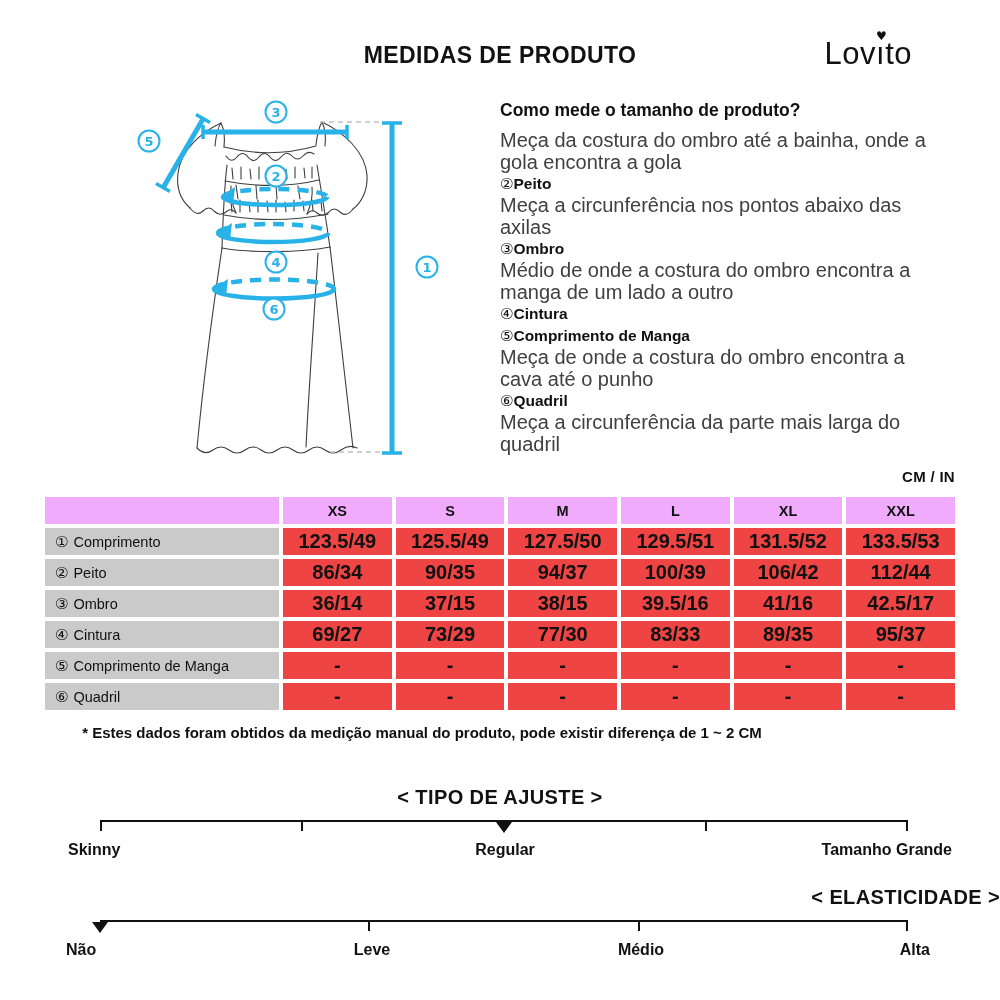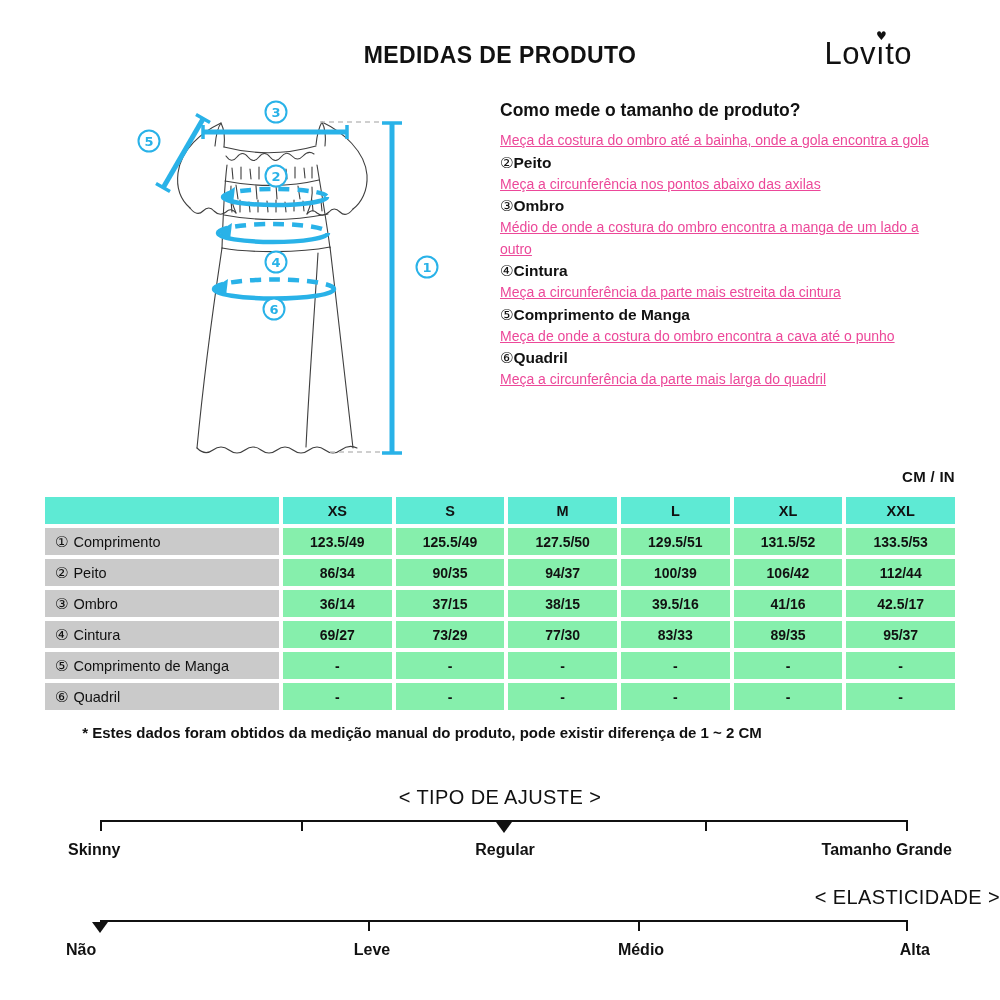--- a/index.html
+++ b/index.html
@@ -11,43 +11,43 @@
          font-size:23px;font-weight:bold;letter-spacing:.4px;}
   .logo{position:absolute;top:36px;right:88px;font-size:31px;font-weight:normal;letter-spacing:.5px;}
   .logo .i-wrap{position:relative;display:inline-block;}
   .logo .heart{position:absolute;top:-7px;left:0px;font-size:12px;font-family:"DejaVu Sans",sans-serif;}
 
   
   .guide{position:absolute;left:500px;top:100px;width:440px;}
   .guide h2{margin:0 0 9px 0;font-size:17.5px;font-weight:bold;}
   .g-term{font-size:15.5px;font-weight:bold;line-height:22px;}
   .g-num{font-family:"DejaVu Sans",sans-serif;font-weight:normal;font-size:15px;}
-  .g-desc{font-size:14px;line-height:21.5px;color:#ec4899;text-decoration:underline;}
+  .g-desc{font-size:20px;line-height:21.5px;color:#404040;}
 
   
   .diagram{position:absolute;left:40px;top:85px;}
 
   
   .unit{position:absolute;top:468px;right:45px;font-size:15px;font-weight:bold;letter-spacing:.3px;}
 
   
   .size-table{position:absolute;left:45px;top:497px;width:910px;display:grid;
               grid-template-columns:234px repeat(6,1fr);gap:4px;grid-auto-rows:27px;}
   .size-table .cell{display:flex;align-items:center;justify-content:center;font-size:14.5px;}
-  .size-table .th{background:#5eead4;font-weight:bold;}
+  .size-table .th{background:#f0abfc;font-weight:bold;}
   .size-table .rl{background:#cacaca;justify-content:flex-start;padding-left:10px;font-weight:normal;}
   .size-table .rl .g-num{margin-right:5px;}
-  .size-table .td{background:#86efac;font-weight:bold;font-size:14px;}
+  .size-table .td{background:#ef4444;font-weight:bold;font-size:20px;}
 
   .footnote{position:absolute;top:724px;left:0;width:844px;text-align:center;
             font-size:15px;font-weight:bold;}
 
   
   .scale-heading{position:absolute;left:0;width:1000px;text-align:center;
-                 font-size:20px;font-weight:normal;letter-spacing:.4px;}
+                 font-size:20px;font-weight:bold;letter-spacing:.4px;}
   .scale-line{position:absolute;left:100px;width:808px;height:2px;background:#111;}
   .tick{position:absolute;top:0;width:2px;height:11px;background:#111;}
   .marker{position:absolute;width:0;height:0;border-left:8px solid transparent;
           border-right:8px solid transparent;border-top:11px solid #111;}
   .scale-label{position:absolute;font-size:16px;font-weight:bold;white-space:nowrap;}
 
   
   .sketch{stroke:#3f3f3f;stroke-width:1.1;fill:none;stroke-linecap:round;stroke-linejoin:round;}
   .cyan{stroke:#29b2e8;fill:none;}
   .cyan-fill{fill:#29b2e8;stroke:none;}
@@ -162,21 +162,20 @@
     <div>
       <div class="g-term"><span class="g-num">②</span><span>Peito</span></div>
       <div class="g-desc">Meça a circunferência nos pontos abaixo das axilas</div>
     </div>
     <div>
       <div class="g-term"><span class="g-num">③</span><span>Ombro</span></div>
       <div class="g-desc">Médio de onde a costura do ombro encontra a manga de um lado a outro</div>
     </div>
     <div>
       <div class="g-term"><span class="g-num">④</span><span>Cintura</span></div>
-      <div class="g-desc">Meça a circunferência da parte mais estreita da cintura</div>
     </div>
     <div>
       <div class="g-term"><span class="g-num">⑤</span><span>Comprimento de Manga</span></div>
       <div class="g-desc">Meça de onde a costura do ombro encontra a cava até o punho</div>
     </div>
     <div>
       <div class="g-term"><span class="g-num">⑥</span><span>Quadril</span></div>
       <div class="g-desc">Meça a circunferência da parte mais larga do quadril</div>
     </div>
   </div>

